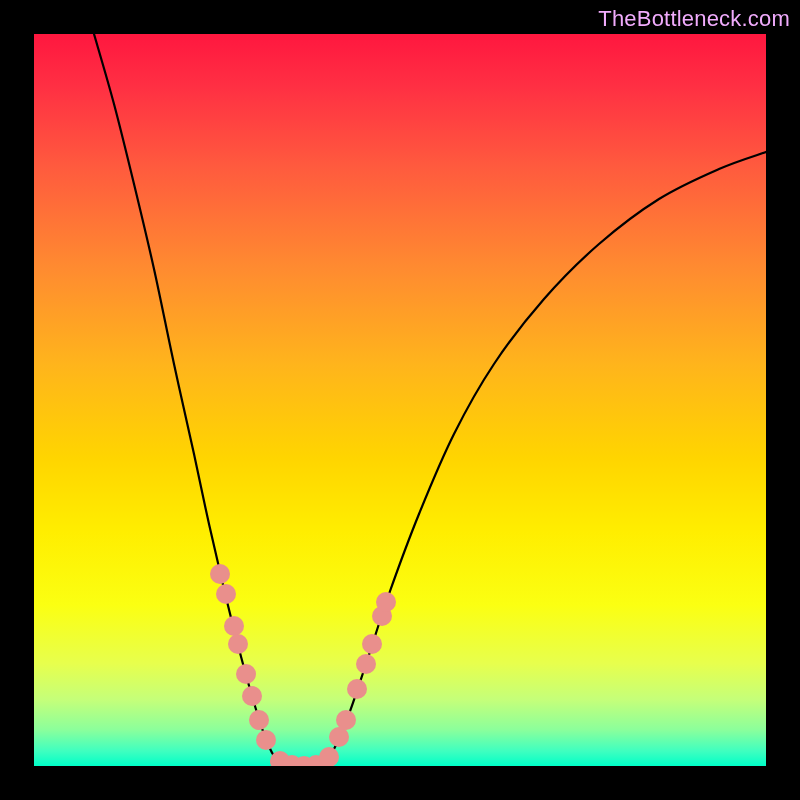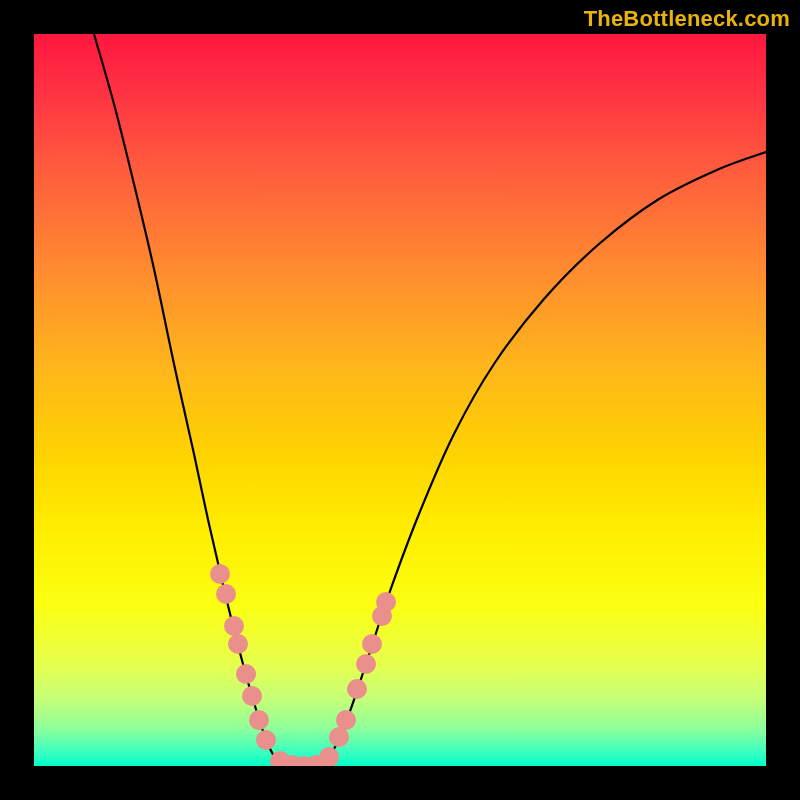--- a/index.html
+++ b/index.html
@@ -39,23 +39,23 @@
       #c4ff7a 91%,
       #8cff9b 95%,
       #3effc0 98%,
       #00ffc8 100%
     );
   }
   .watermark {
     position: absolute;
     top: 6px;
     right: 10px;
-    color: #eab308;
+    color: #f0abfc;
     font-size: 22px;
-    font-weight: 700;
+    font-weight: 400;
     letter-spacing: 0.2px;
     user-select: none;
   }
   svg {
     position: absolute;
     left: 0;
     top: 0;
   }
   .curve {
     fill: none;

